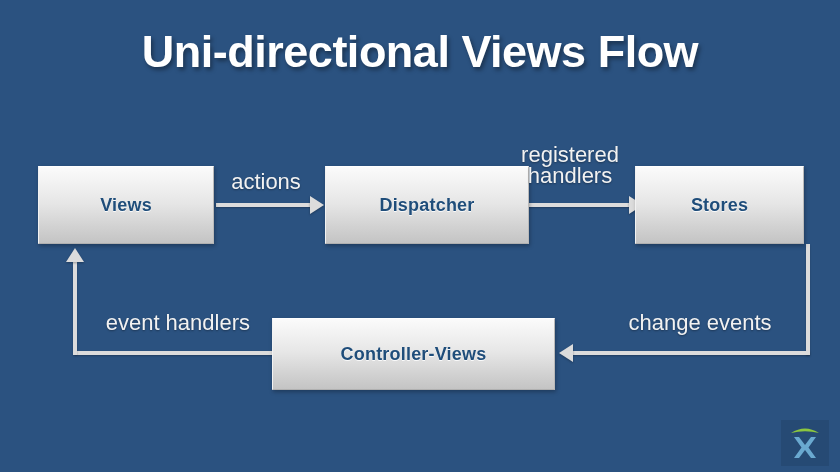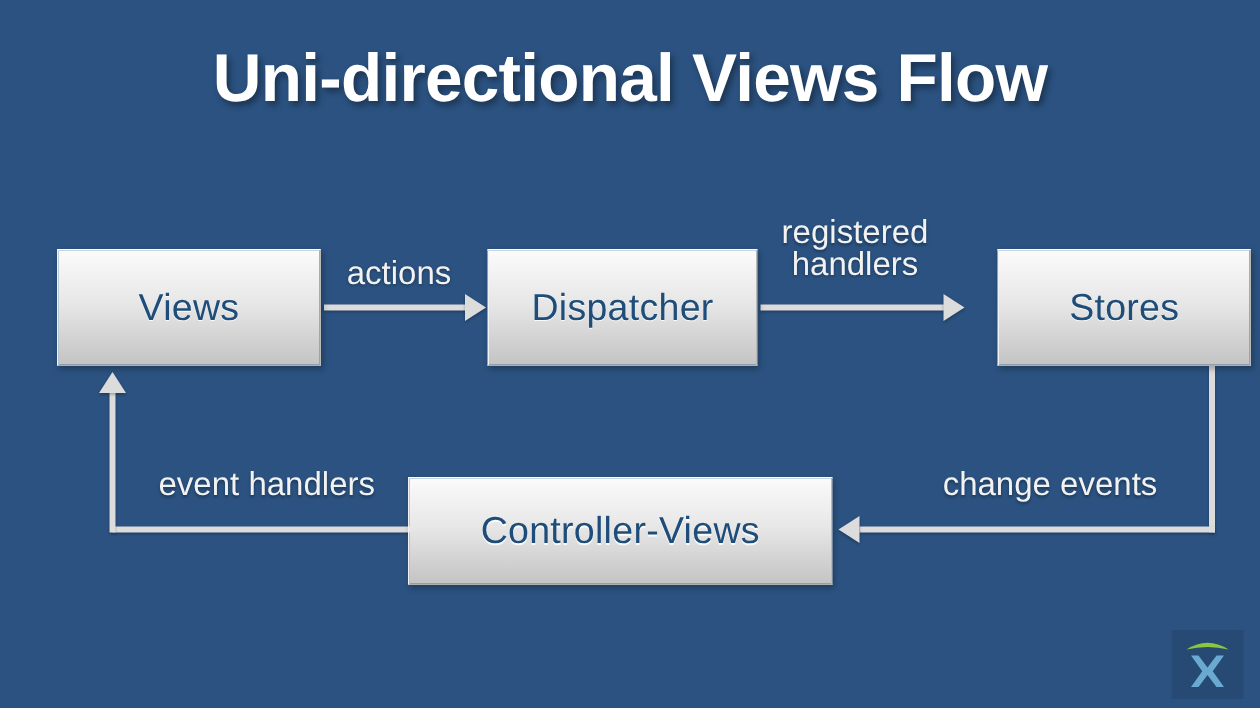--- a/index.html
+++ b/index.html
@@ -45,30 +45,30 @@
     border-right: 1px solid #b9b9b9;
     border-bottom: 1px solid #b0b0b0;
     box-shadow: 1px 2px 4px rgba(0,0,0,0.28);
     display: flex;
     align-items: center;
     justify-content: center;
     box-sizing: border-box;
   }
   .node .node-label {
     color: #1f4d7a;
-    font-weight: normal;
-    font-size: 25px;
+    font-weight: bold;
+    font-size: 18px;
     letter-spacing: 0.2px;
     text-shadow: 0 1px 0 rgba(255,255,255,0.85);
     white-space: nowrap;
   }
 
   #node-views        { left: 38px;  top: 166px; width: 176px; height: 78px; }
-  #node-dispatcher   { left: 325px; top: 166px; width: 180px; height: 78px; }
-  #node-stores       { left: 665px; top: 166px; width: 169px; height: 78px; }
+  #node-dispatcher   { left: 325px; top: 166px; width: 204px; height: 78px; }
+  #node-stores       { left: 635px; top: 166px; width: 169px; height: 78px; }
   #node-controller   { left: 272px; top: 318px; width: 283px; height: 72px; }
 
   
   .line {
     position: absolute;
     background: #dcdcdc;
     box-shadow: 0 1px 2px rgba(0,0,0,0.25);
   }
   .line.h { height: 4px; }
   .line.v { width: 4px; }

